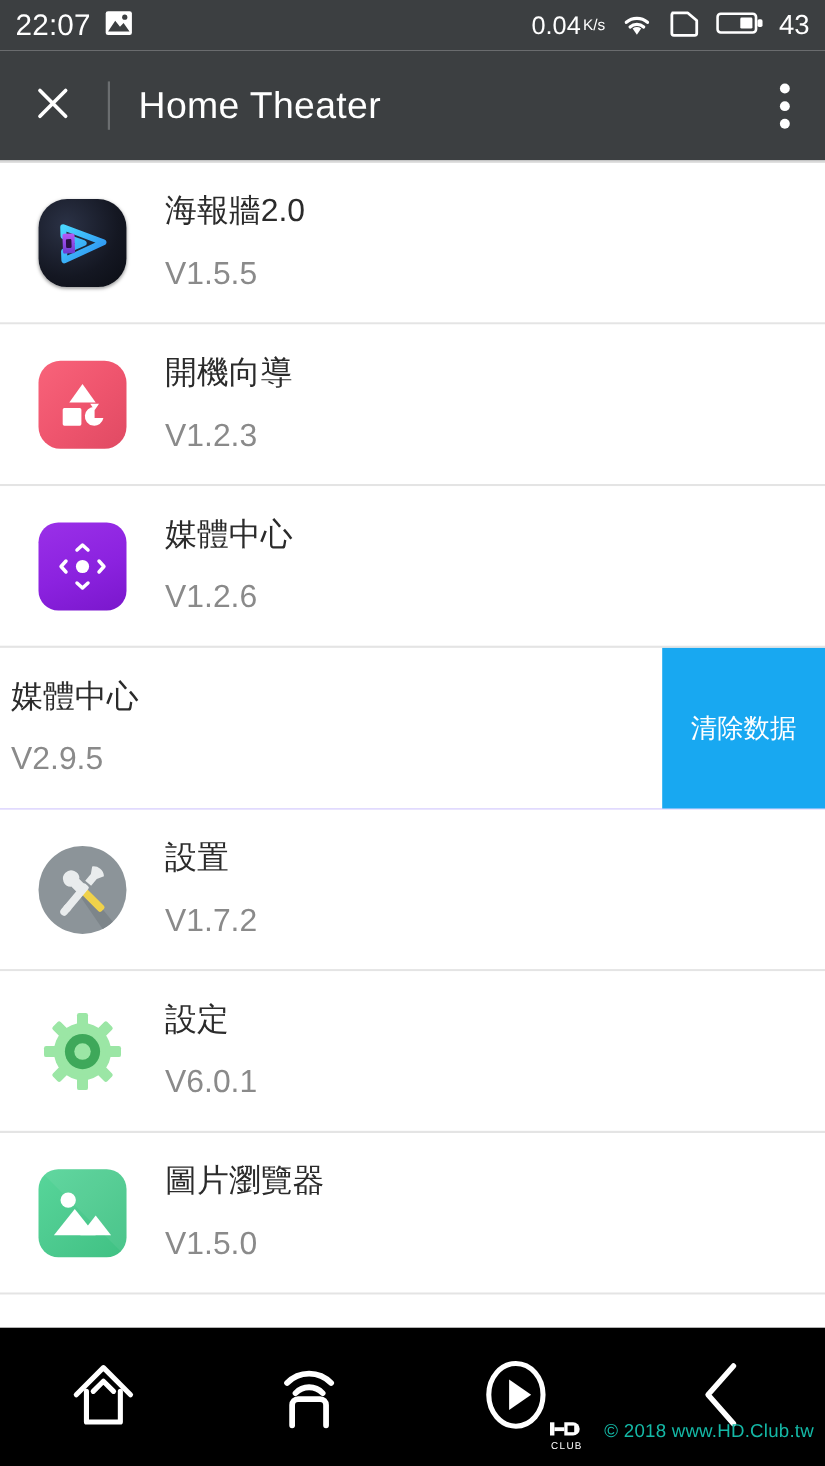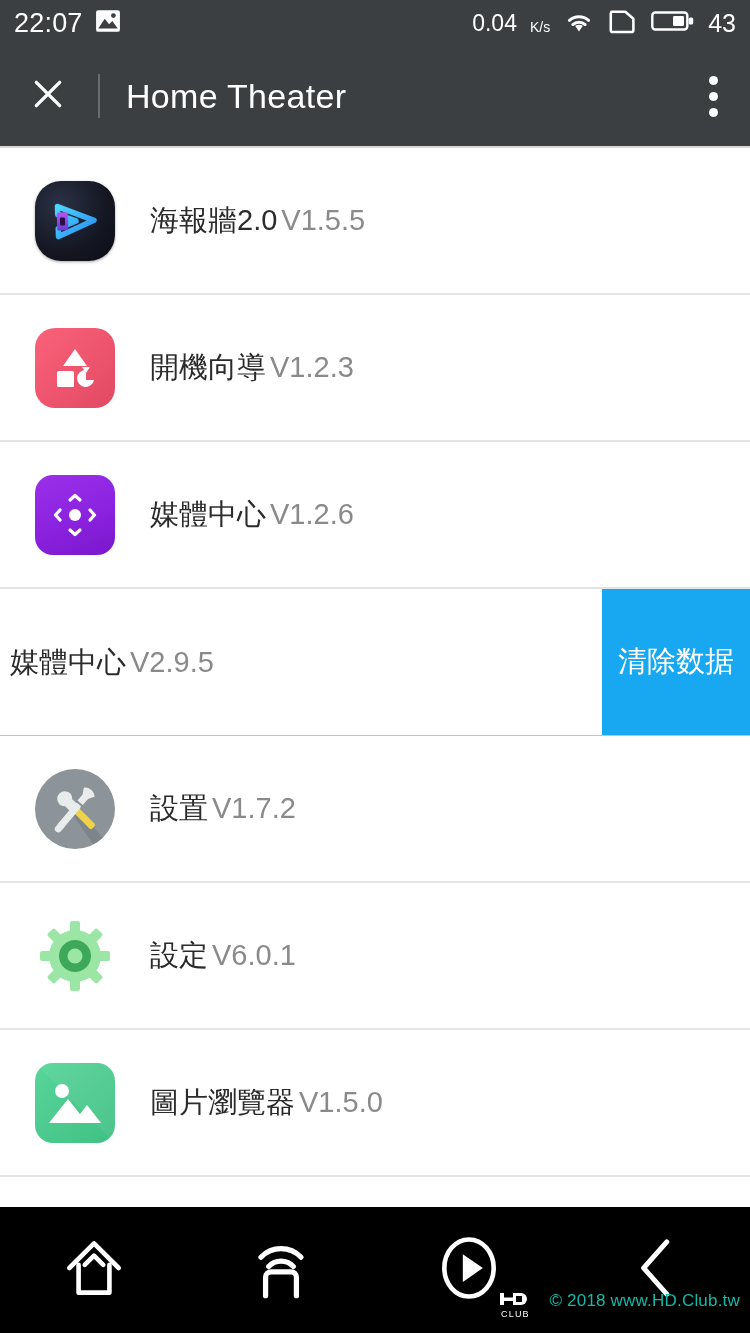--- a/index.html
+++ b/index.html
@@ -13,21 +13,21 @@
 
   
   #status-bar{
     height:46px; background:#3c3f41; color:#ffffff;
     display:flex; align-items:center; padding:0 14px;
     position:relative;
   }
   .sb-clock{ font-size:27px; letter-spacing:.2px; line-height:1; }
   .sb-left{ display:flex; align-items:center; gap:12px; }
   .sb-right{ margin-left:auto; display:flex; align-items:center; gap:13px; }
-  .sb-speed{ font-size:23px; display:flex; align-items:flex-end; line-height:1;gap:11px; }
+  .sb-speed{ font-size:23px; display:flex; align-items:center; line-height:1; }
   .sb-speed .unit{ font-size:14px; margin-left:2px; position:relative; top:-1px; }
   .sb-batt-num{ font-size:25px; line-height:1; }
 
   
   #app-bar{
     height:100px; background:#3c3f41; color:#fff;
     display:flex; align-items:center; padding:0 22px;
     position:relative;
   }
   #app-bar .divider-v{
@@ -45,30 +45,30 @@
   }
   .row{
     position:relative; height:147px;
     display:flex; align-items:center;
     border-bottom:2px solid #e4e4e4;
     background:#fff;
   }
   .row .icon-wrap{
     width:150px; min-width:150px; display:flex; align-items:center; justify-content:center;
   }
-  .row .texts{ display:flex; flex-direction:row; justify-content:center; gap:4px; }
+  .row .texts{ display:flex; flex-direction:column; justify-content:center; gap:20px; }
   .row .name{ font-size:29px; color:#2b2b2b; line-height:1.25; font-weight:400; }
   .row .ver{ font-size:29px; color:#8a8a8a; line-height:1.25; }
 
   
   .row.swiped{ border-bottom:1px solid #c4b5fd; }
   .row.swiped .texts{ padding-left:10px; }
   .row .clear-btn{
     position:absolute; top:0; right:0; bottom:0; width:148px;
-    background:#18a8f1; color:#fff; font-size:29px;
+    background:#18a8f1; color:#fff; font-size:24px;
     display:flex; align-items:center; justify-content:center;
     cursor:pointer; user-select:none;
   }
 
   
   .app-icon{ width:80px; height:80px; position:relative; }
 
   
   .ic-poster{
     border-radius:26px;

